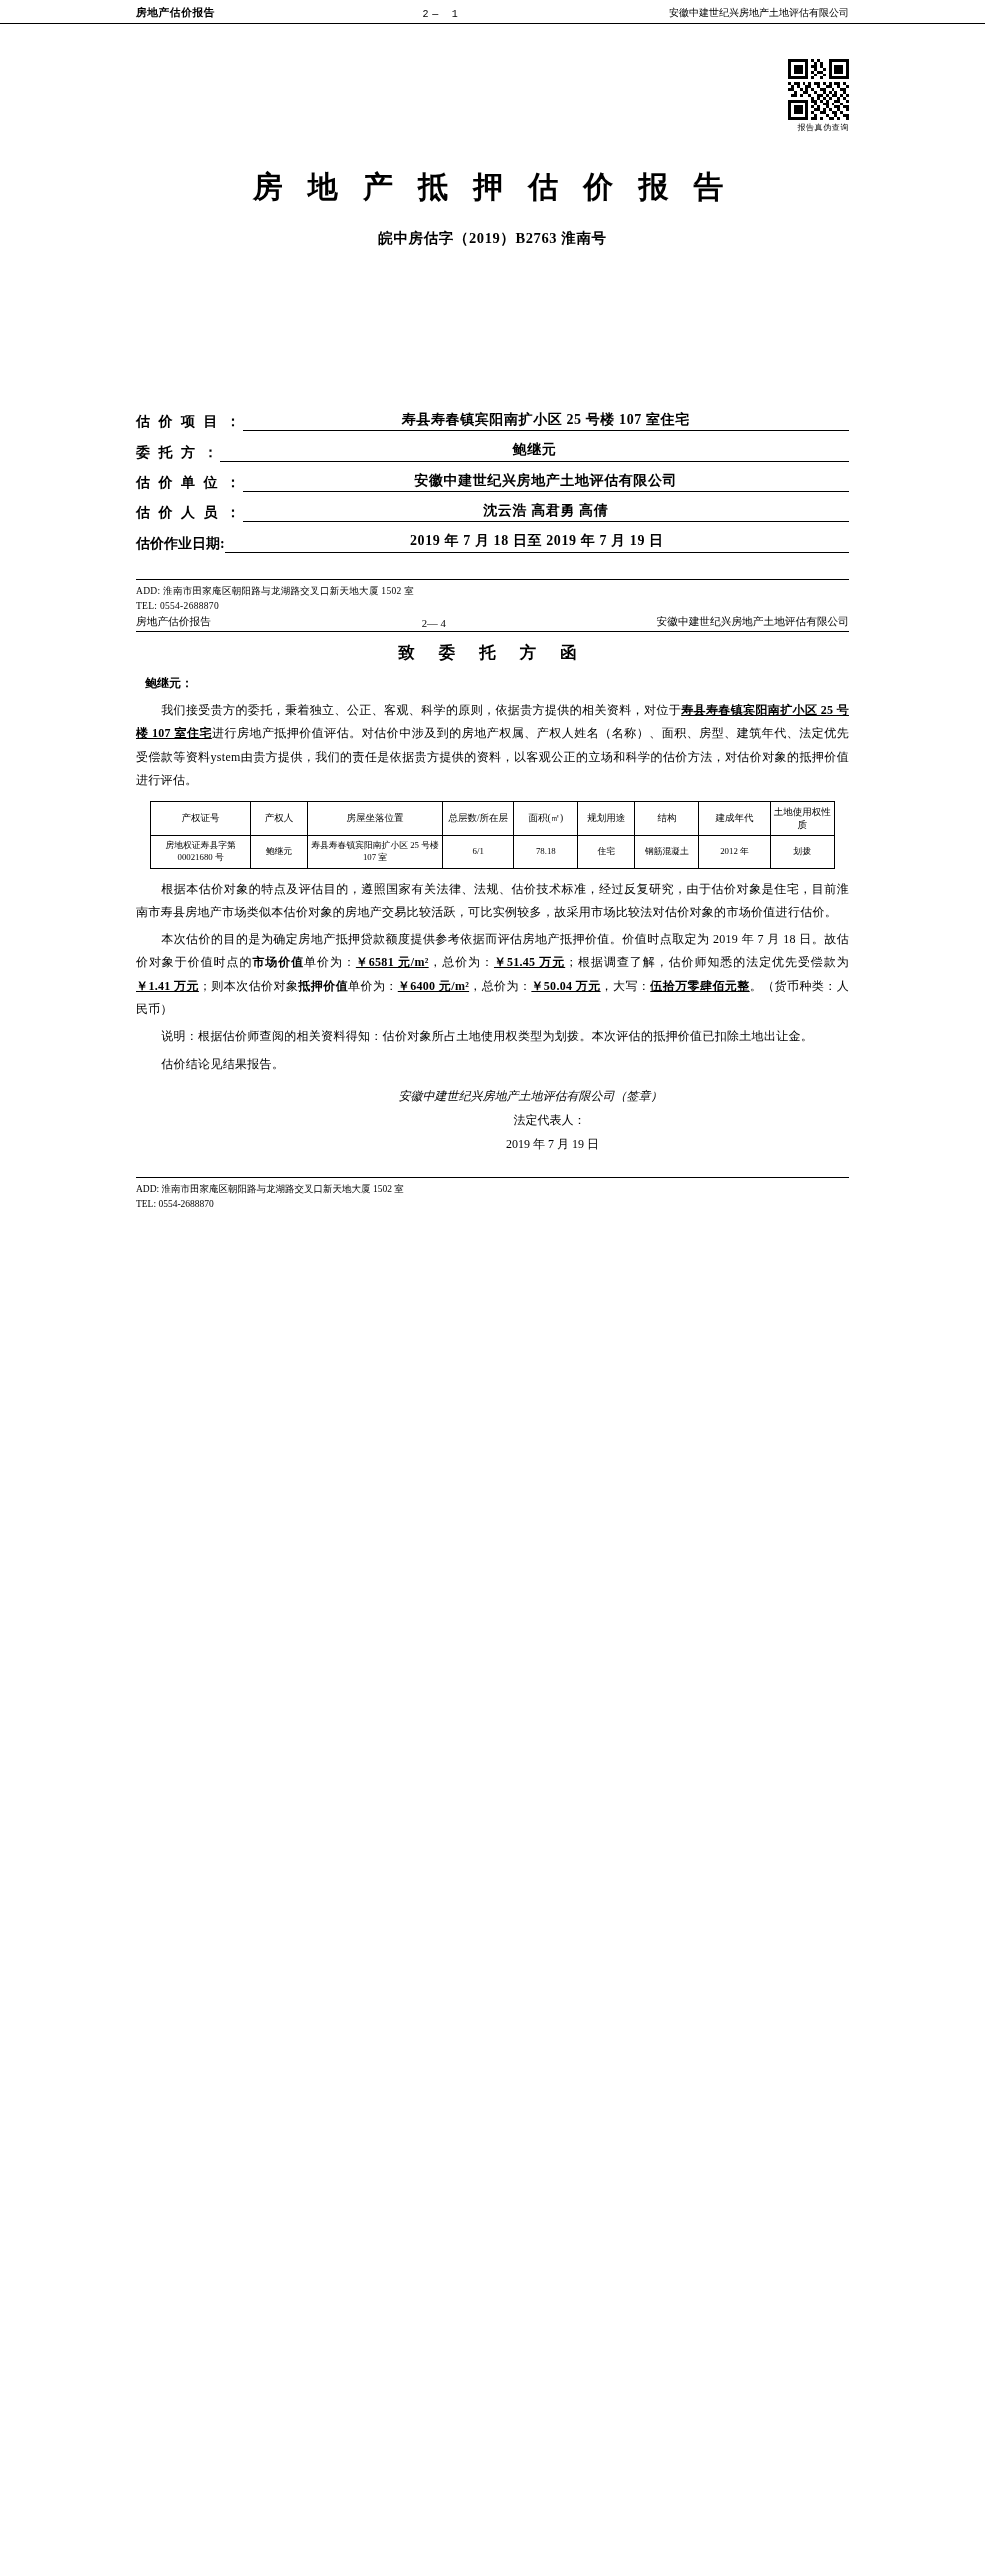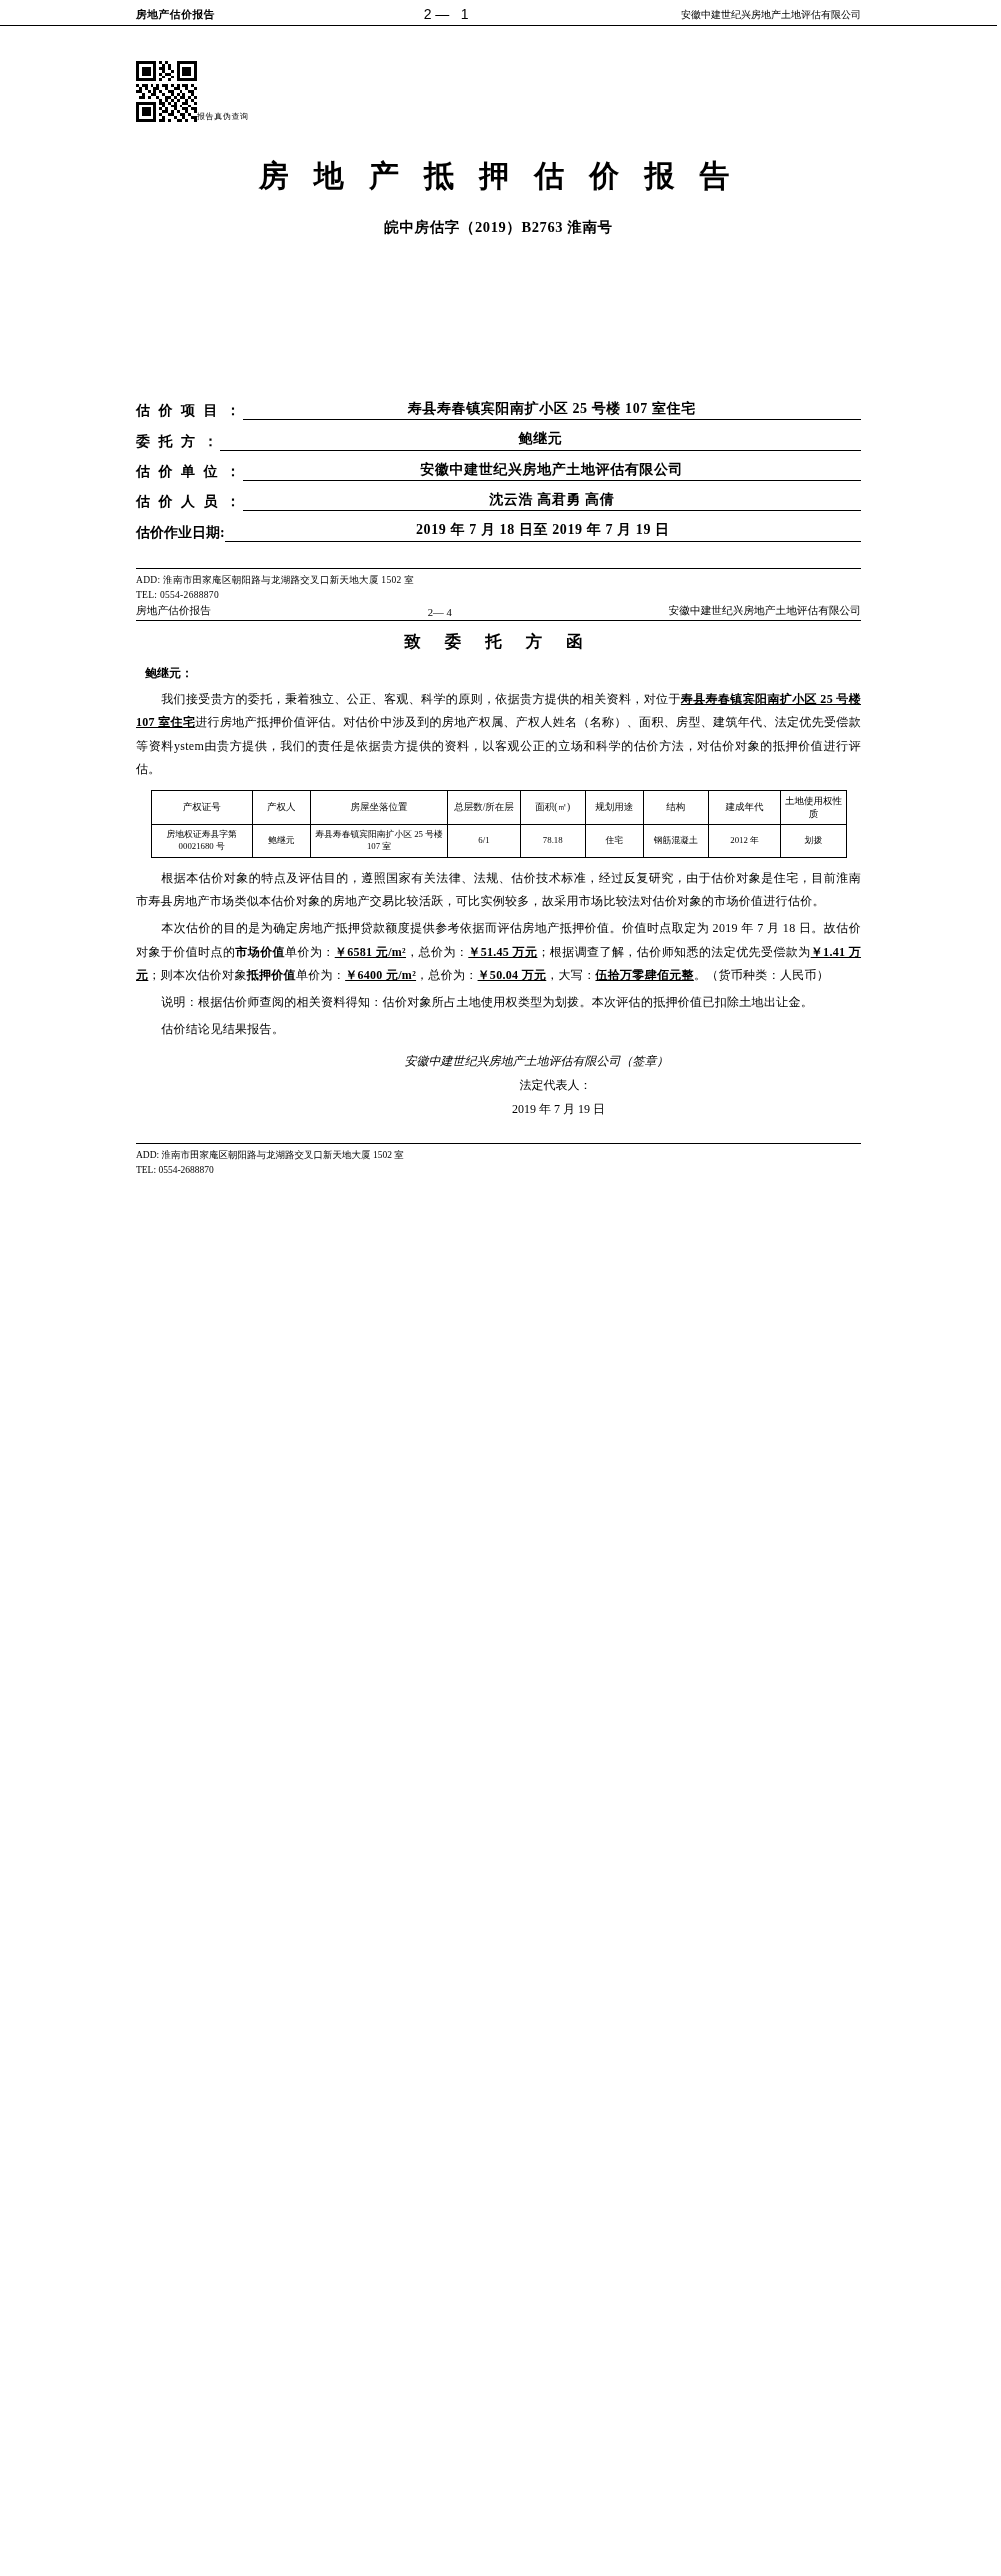--- a/index.html
+++ b/index.html
@@ -8,47 +8,47 @@
     background: #ffffff;
   }
   body {
     font-family: "Liberation Serif", "DejaVu Serif", serif;
     color: #000;
     width: 1001px;
   }
   .page {
     width: 1001px;
     box-sizing: border-box;
-    padding: 0 4px 0 0;
+    padding: 0 16px 0 0;
     position: relative;
   }
   
   .runhead {
     display: flex;
     align-items: flex-end;
     justify-content: space-between;
     font-size: 10.7px;
     padding: 6.3px 136px 2.5px 136px;
     border-bottom: 1.3px solid #000;
     box-sizing: border-box;
   }
   .runhead .rh-left { font-weight: bold; letter-spacing: 0.6px; }
-  .runhead .rh-mid { letter-spacing: 3.8px; font-family: Liberation Sans, sans-serif; font-size:14px;}
+  .runhead .rh-mid { letter-spacing: 3.8px; font-family: Liberation Mono, monospace; font-size:10px;}
   .runhead .rh-right { font-size: 10px; }
 
   .content {
     padding: 0 136px;
     box-sizing: border-box;
   }
 
   
   .qr-wrap {
     margin-top: 35px;
     display: flex;
-    flex-direction: row;
+    flex-direction: column;
     align-items: flex-end;
   }
   .qr {
     width: 61px;
     height: 61px;
     background-color: #fff;
     position: relative;
   }
   .qr svg { display: block; }
   .qr-caption {

